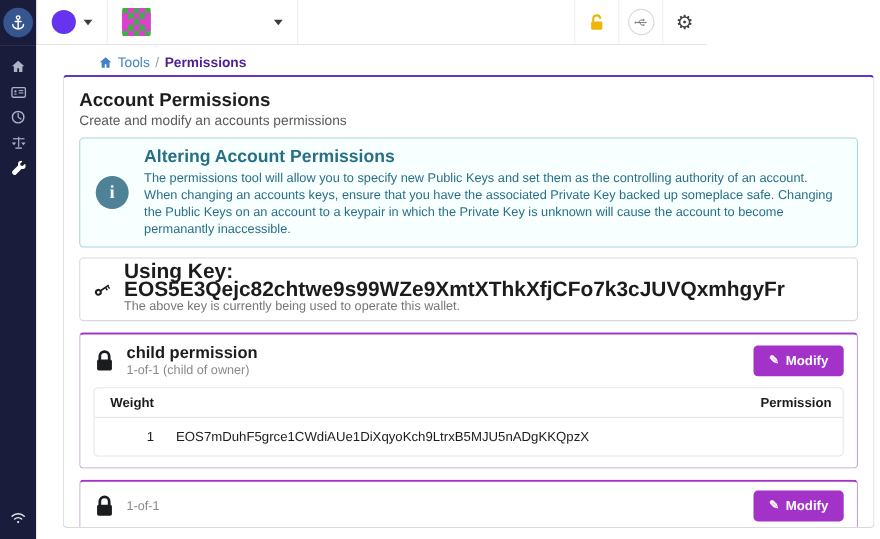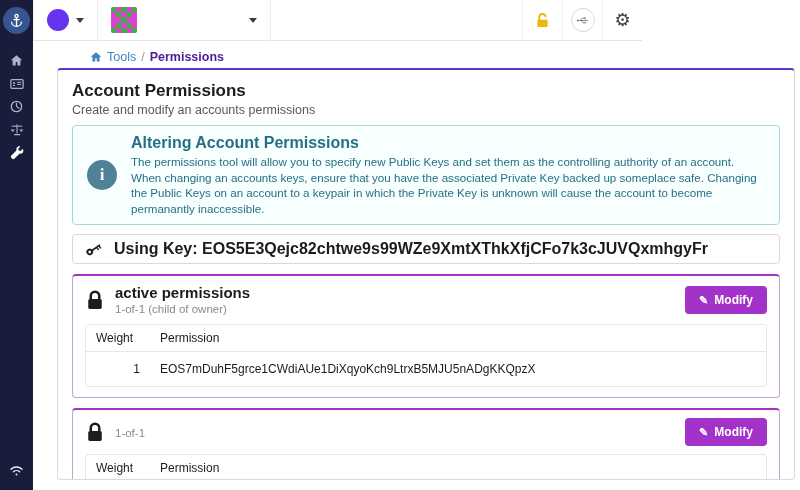--- a/index.html
+++ b/index.html
@@ -47,36 +47,36 @@
 
   .info-box { margin-top:8px; background:#f8ffff; border:1px solid #a9d5de; border-radius:4px;
     padding:8px 14px; display:flex; align-items:center; gap:14px; color:#276f86; }
   .info-icon { flex:0 0 30px; width:30px; height:30px; border-radius:50%; background:#4f8296; color:#f2fafc;
     display:flex; align-items:center; justify-content:center; font-size:17px; font-weight:bold; font-family:"Liberation Serif", serif; }
   .info-title { font-size:16px; font-weight:bold; margin-bottom:2px; }
   .info-body { font-size:11.6px; line-height:1.34; }
 
   .key-box { margin-top:9px; border:1px solid #d9d9da; border-radius:4px; padding:5px 12px;
     display:flex; align-items:center; gap:11px; }
-  .key-label { font-size:16px; font-weight:bold; line-height:16px; }
+  .key-label { font-size:19px; font-weight:bold; line-height:16px; }
   .key-sub { font-size:11.5px; color:#767676; line-height:14px; }
 
   .perm-seg { margin-top:10px; border:1px solid #c2a3d1; border-top:2px solid #a333c8;
     border-radius:4px; padding:8px 12px 10px; }
   .perm-head { display:flex; align-items:center; gap:10px; }
   .perm-title { font-size:15px; font-weight:bold; line-height:17px; }
   .perm-sub { font-size:11.5px; color:#8a8a8a; line-height:14px; margin-top:1px; }
   .modify-btn { margin-left:auto; background:#a333c8; color:#fff; border:none; border-radius:4px;
     padding:7px 14px; font-size:12px; font-weight:bold; display:flex; align-items:center; gap:6px;
     font-family:"Liberation Sans", sans-serif; cursor:pointer; }
   .pencil { font-size:11px; line-height:1; }
 
   .table-wrap { margin-top:8px; border:1px solid #e6e6e7; border-radius:4px; overflow:hidden; }
   table.perm-table { width:100%; border-collapse:collapse; font-size:12px; }
-  .perm-table th { text-align:left; font-weight:normal; padding:6px 10px; border-bottom:1px solid #e6e6e7; }
+  .perm-table th { text-align:right; font-weight:bold; padding:6px 10px; border-bottom:1px solid #e6e6e7; }
   .perm-table th.w { width:64px; }
   .perm-table td { padding:10px; }
   .perm-table td.w { text-align:right; }
 
   svg { display:block; }
 </style>
 </head>
 <body>
 
 <div class="topbar">
@@ -222,31 +222,32 @@
       <svg width="18" height="18" viewBox="0 0 16 16">
         <g transform="rotate(-35 8 8)" fill="#1b1c1d">
           <circle cx="3.4" cy="8" r="2.1" fill="none" stroke="#1b1c1d" stroke-width="1.7"></circle>
           <rect x="5.4" y="7.3" width="9" height="1.5"></rect>
           <rect x="10.2" y="8.6" width="1.3" height="2.4"></rect>
           <rect x="12.6" y="8.6" width="1.3" height="2.4"></rect>
         </g>
       </svg>
       <span>
         <div class="key-label">Using Key: EOS5E3Qejc82chtwe9s99WZe9XmtXThkXfjCFo7k3cJUVQxmhgyFr</div>
+        <div class="key-sub">The above key is currently being used to operate this wallet.</div>
       </span>
     </div>
 
     <div class="perm-seg">
       <div class="perm-head">
         <svg width="20" height="22" viewBox="0 0 16 17">
           <path d="M4.6 8 V5.2 a3.4 3.4 0 0 1 6.8 0 V8" fill="none" stroke="#1b1c1d" stroke-width="2"></path>
           <rect x="2.6" y="7.6" width="10.8" height="8" rx="1.3" fill="#1b1c1d"></rect>
         </svg>
         <span>
-          <div class="perm-title">active permissions</div>
+          <div class="perm-title">child permission</div>
           <div class="perm-sub">1-of-1 (child of owner)</div>
         </span>
         <button class="modify-btn">
           <span class="pencil">✎</span>
           <span>Modify</span>
         </button>
       </div>
       <div class="table-wrap">
         <table class="perm-table">
           <thead>

